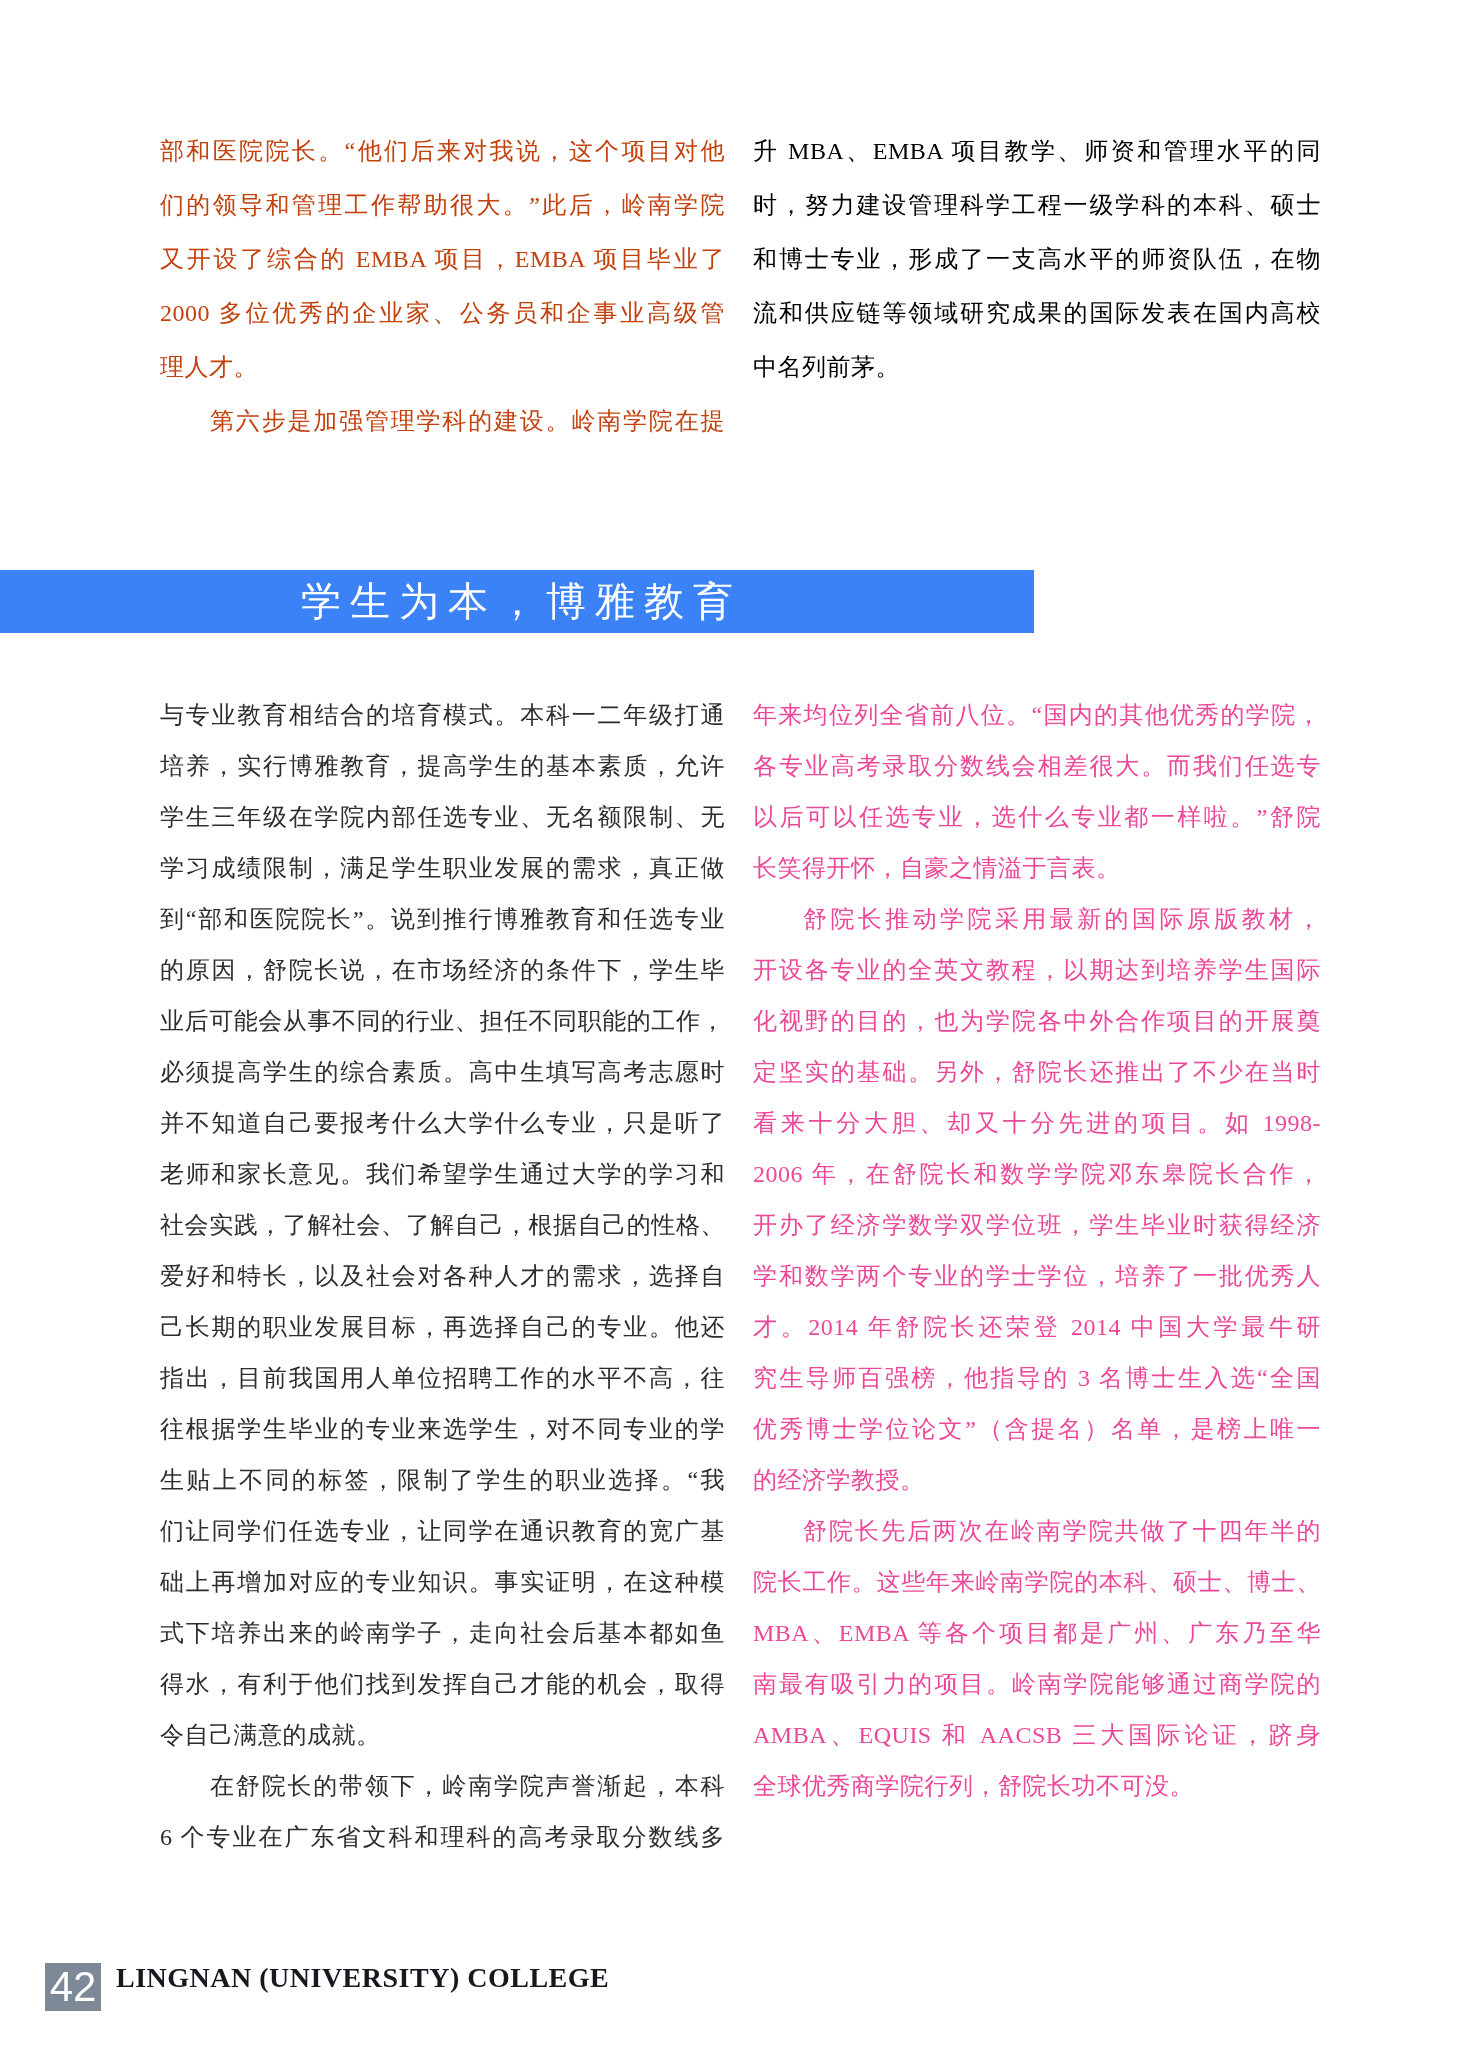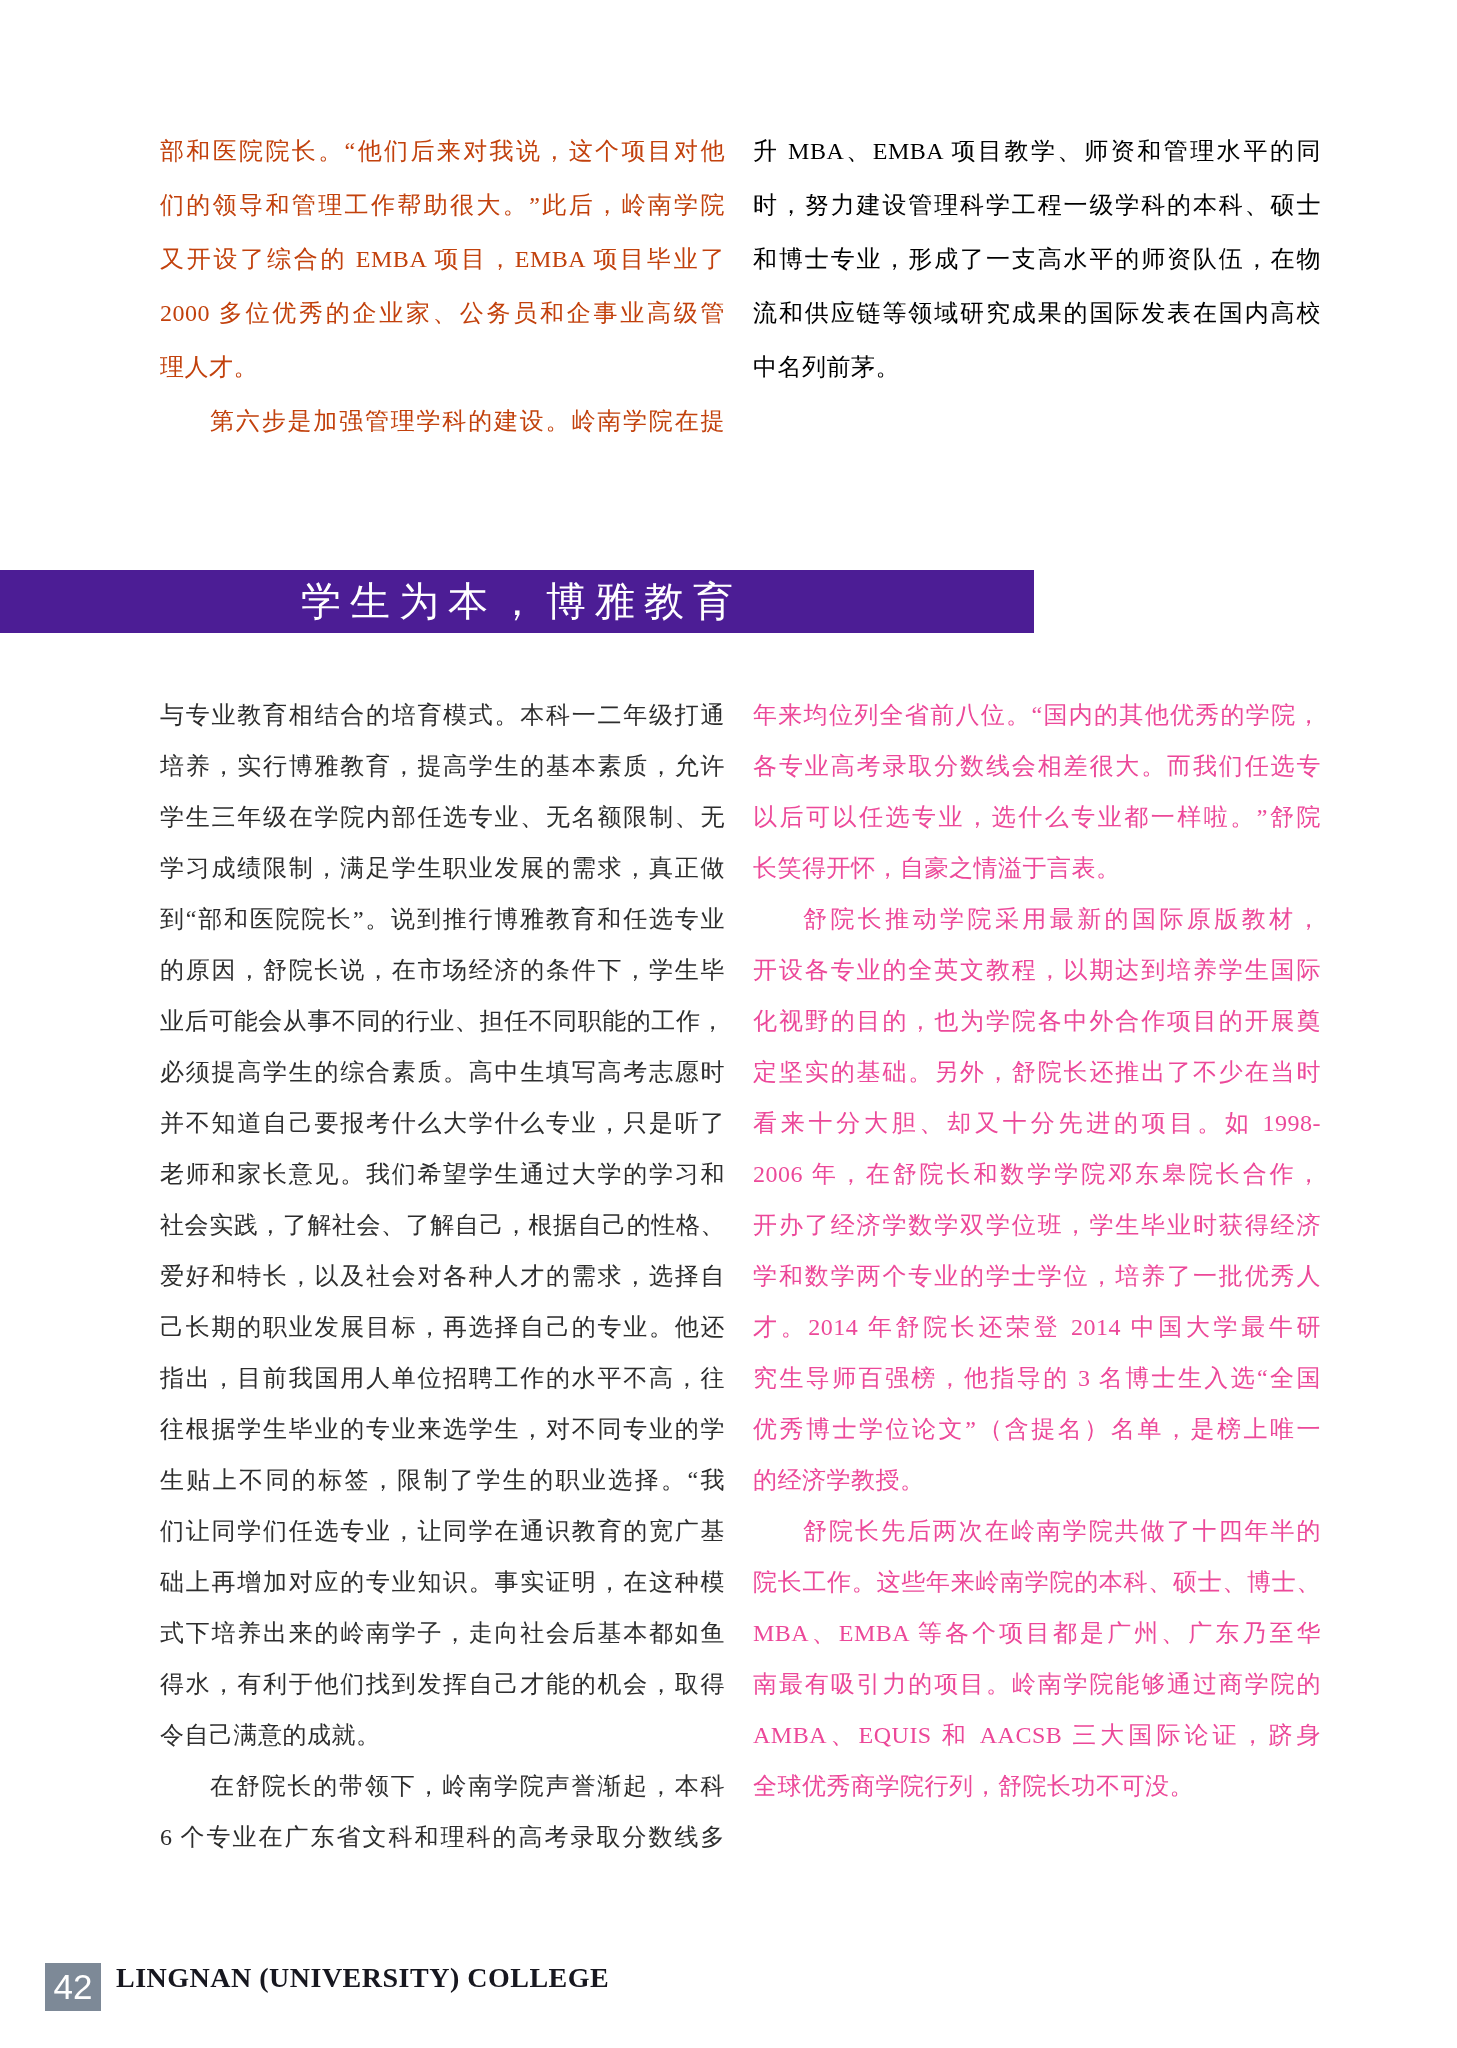--- a/index.html
+++ b/index.html
@@ -51,21 +51,21 @@
   .footer-badge {
     position: absolute;
     left: 45px;
     top: 1963px;
     width: 56px;
     height: 48px;
     display: flex;
     align-items: center;
     justify-content: center;
     font-family: "Liberation Sans", sans-serif;
-    font-size: 35px;
+    font-size: 42px;
     color: #ffffff;
   }
   .footer-title {
     position: absolute;
     left: 116px;
     top: 1962px;
     font-family: "Liberation Serif", serif;
     font-weight: bold;
     font-size: 28px;
     letter-spacing: 0.5px;
@@ -87,21 +87,21 @@
     </div>
 
   <div class="textcol topgrid" style="left: 753px; top: 124px; width: 568px; color: #000000;">
       <div class="line">升 MBA、EMBA 项目教学、师资和管理水平的同</div>
       <div class="line">时，努力建设管理科学工程一级学科的本科、硕士</div>
       <div class="line">和博士专业，形成了一支高水平的师资队伍，在物</div>
       <div class="line">流和供应链等领域研究成果的国际发表在国内高校</div>
       <div class="line end">中名列前茅。</div>
     </div>
 
-  <div class="banner" style="background: #4c1d95; color: rgb(255, 255, 255);">
+  <div class="banner" style="background: #3b82f6; color: rgb(255, 255, 255);">
     <span>学生为本，博雅教育</span>
   </div>
 
   <div class="textcol bodygrid" style="left: 160px; top: 690px; width: 565px; color: rgb(45, 45, 45);">
       <div class="line">与专业教育相结合的培育模式。本科一二年级打通</div>
       <div class="line">培养，实行博雅教育，提高学生的基本素质，允许</div>
       <div class="line">学生三年级在学院内部任选专业、无名额限制、无</div>
       <div class="line">学习成绩限制，满足学生职业发展的需求，真正做</div>
       <div class="line">到“部和医院院长”。说到推行博雅教育和任选专业</div>
       <div class="line">的原因，舒院长说，在市场经济的条件下，学生毕</div>

